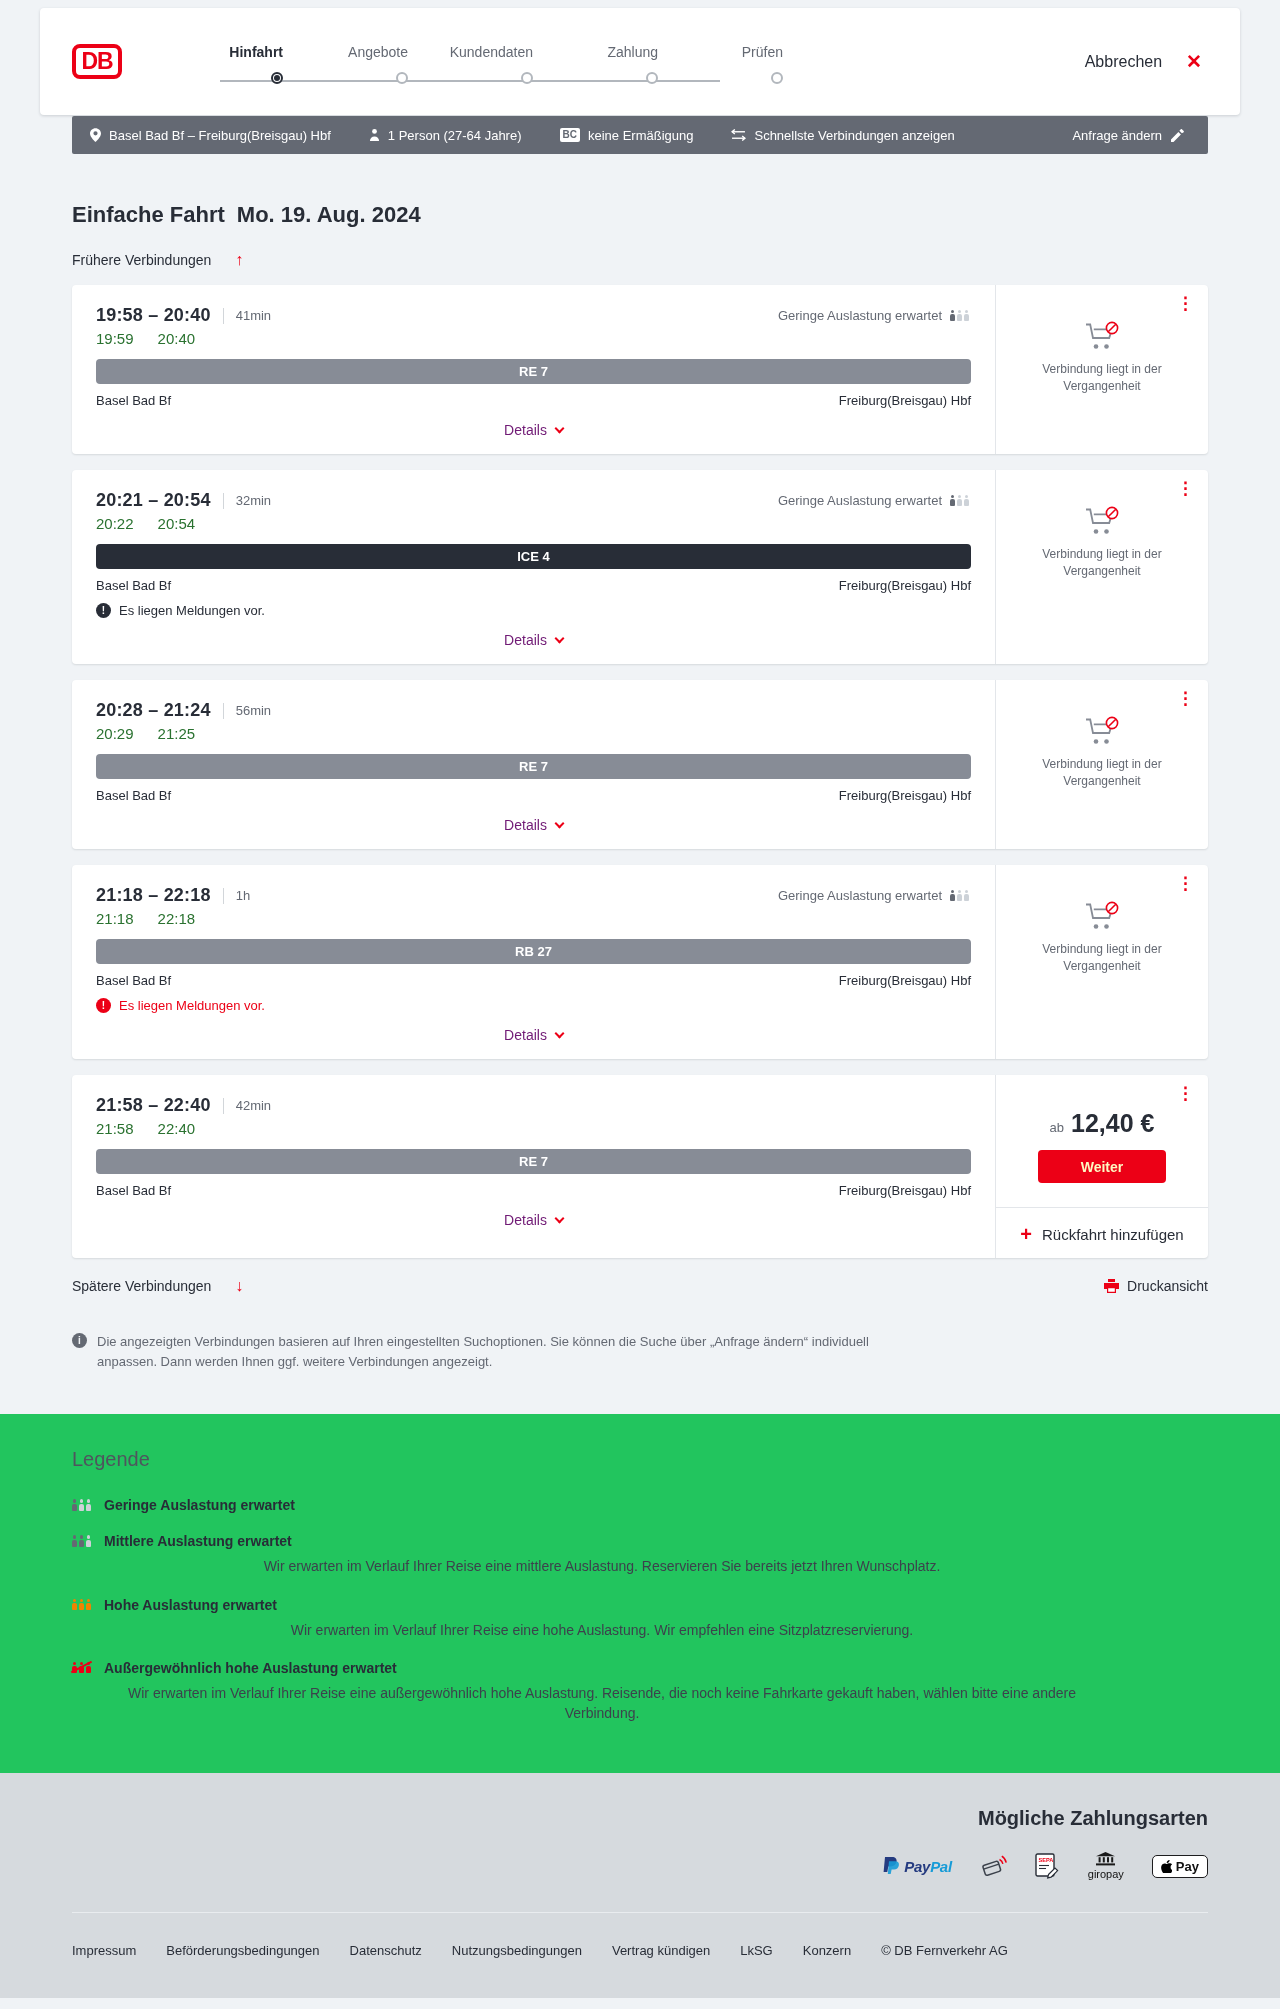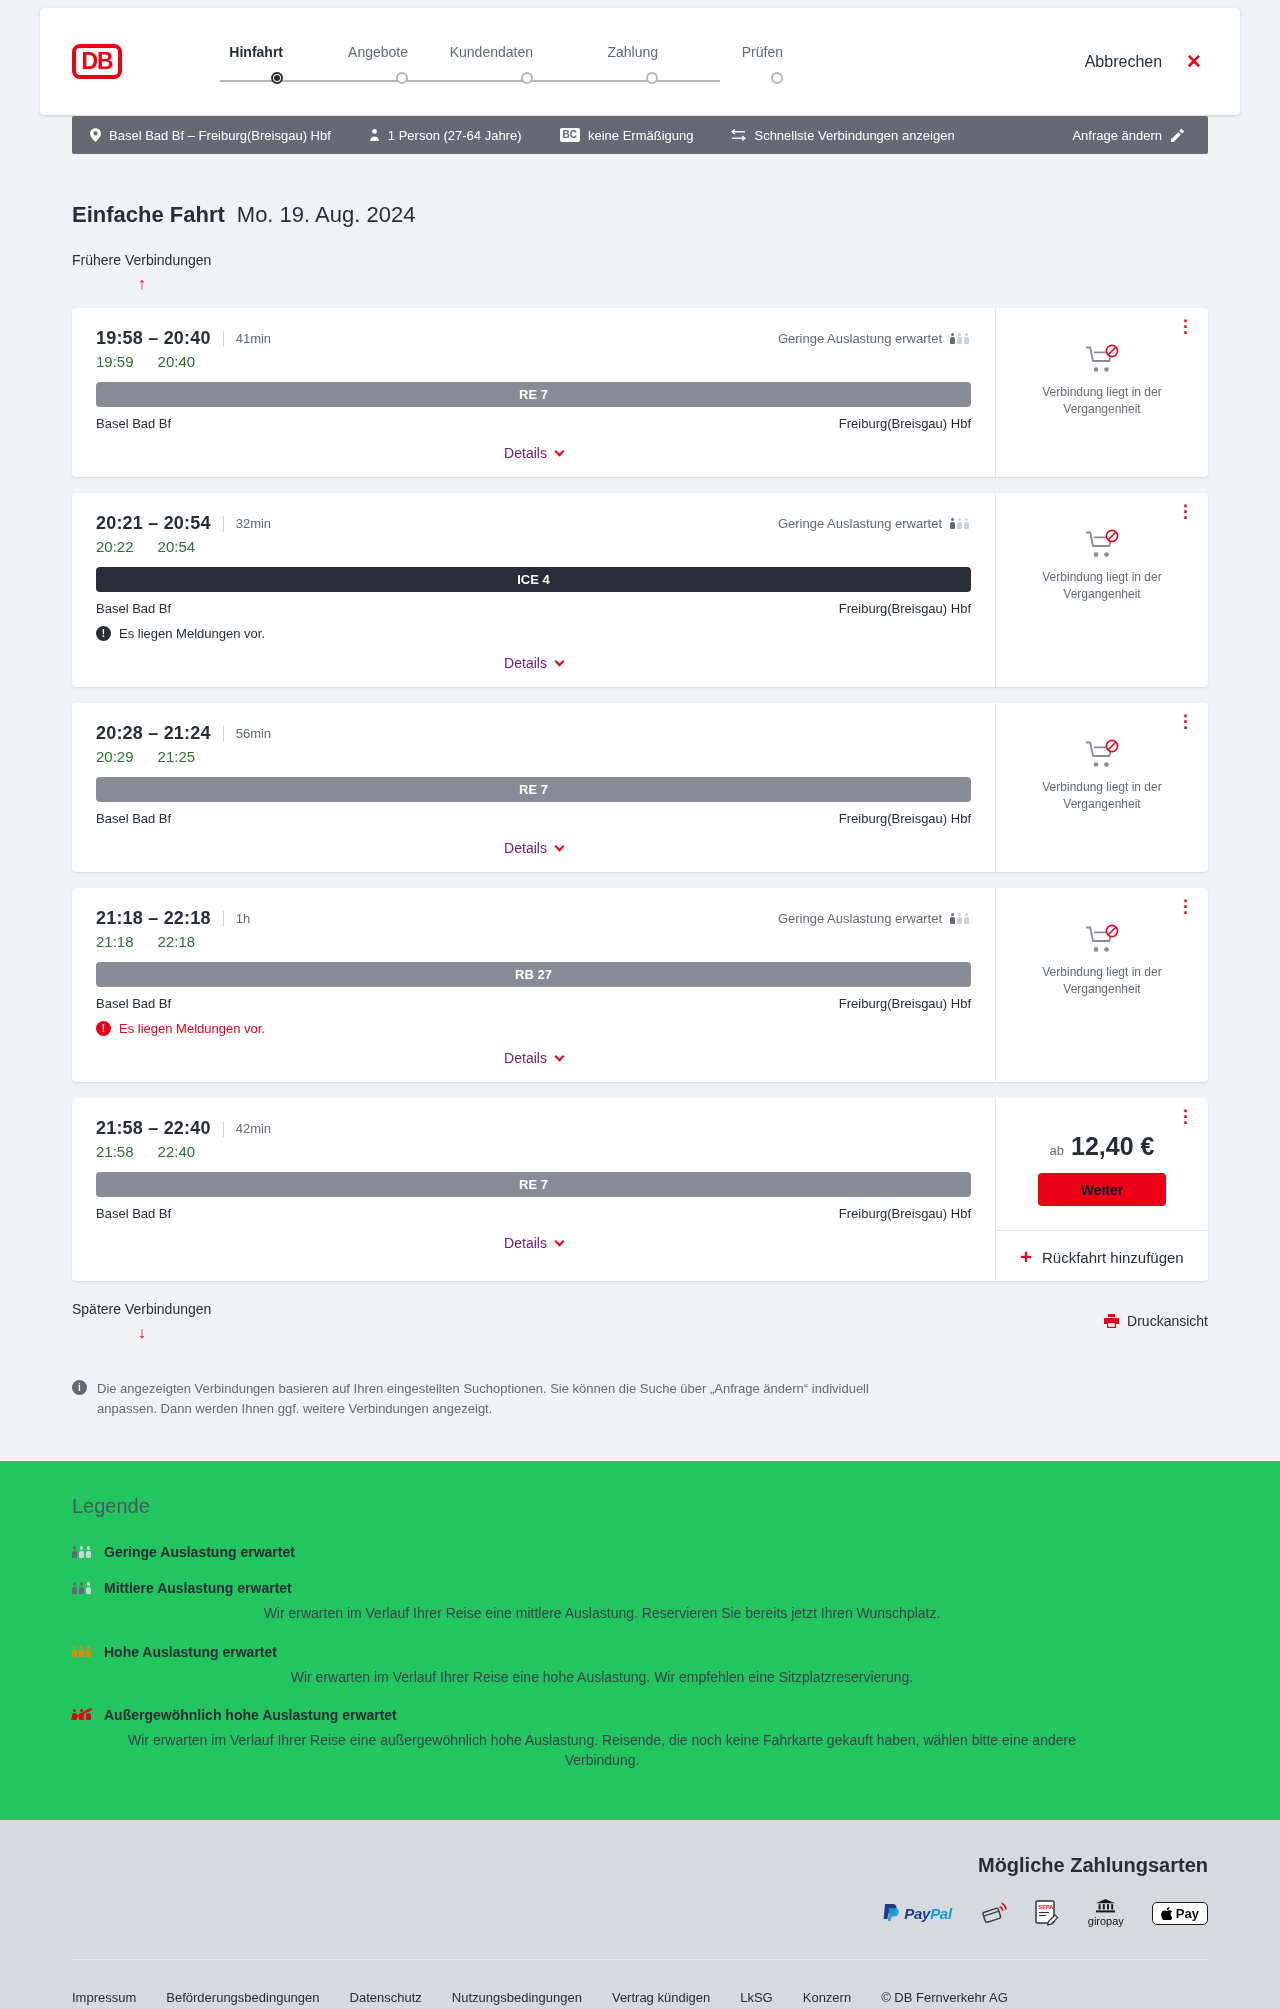--- a/index.html
+++ b/index.html
@@ -54,23 +54,23 @@
   .qb-item{ display:flex; align-items:center; gap:8px; white-space:nowrap; }
   .qb-item + .qb-item{ margin-left:38px; }
   .bc-badge{ background:#fff; color:#646973; font-size:10px; font-weight:bold;
     border-radius:2px; padding:1px 3px; line-height:1.2; }
   .qb-edit{ margin-left:auto; display:flex; align-items:center; gap:9px;
     background:none; border:0; color:#fff; font-size:13px; cursor:pointer; }
 
   
   .page-title{ margin:48px 0 0; display:flex; align-items:baseline; gap:12px; }
   .page-title .t{ font-size:22px; font-weight:bold; }
-  .page-title .d{ font-size:22px; font-weight:normal; }
-  .dir-link{ margin-top:24px; display:inline-flex; align-items:center; gap:8px;
-    background:none; border:0; font-size:14px; color:#282d37; cursor:pointer; padding:0;flex-direction:column; }
+  .page-title .d{ font-size:22px; font-weight:bold; }
+  .dir-link{ margin-top:24px; display:inline-flex; align-items:center; gap:24px;
+    background:none; border:0; font-size:14px; color:#282d37; cursor:pointer; padding:0; }
   .red-arrow{ color:#ec0016; font-size:16px; font-weight:bold; line-height:1; }
 
   
   .card{ display:flex; background:#fff; border-radius:4px; margin-top:16px;
     box-shadow:0 1px 2px rgba(40,45,55,.13); }
   .card-main{ flex:1; padding:20px 24px 12px; min-width:0; }
   .row1{ display:flex; align-items:center; }
   .times{ font-size:18px; font-weight:bold; letter-spacing:.2px; }
   .vsep{ width:1px; height:16px; background:#d2d6da; margin:0 12px; }
   .duration{ font-size:13px; color:#646973; }
@@ -96,21 +96,21 @@
     display:flex; flex-direction:column; align-items:center; }
   .kebab{ position:absolute; top:8px; right:10px; color:#ec0016; font-size:17px;
     font-weight:bold; background:none; border:0; cursor:pointer; line-height:1; padding:2px 4px;}
   .past{ display:flex; flex-direction:column; align-items:center; margin-top:36px; }
   .past p{ margin:10px 0 0; font-size:12px; color:#646973; text-align:center;
     width:150px; line-height:1.4; }
   .offer{ display:flex; flex-direction:column; align-items:center; width:100%; }
   .price-row{ margin-top:34px; display:flex; align-items:baseline; gap:7px; }
   .ab{ font-size:13px; color:#646973; }
   .price{ font-size:25px; font-weight:bold; }
-  .weiter{ margin-top:12px; width:128px; height:33px; background:#ec0016; color:#0f172a;
+  .weiter{ margin-top:12px; width:128px; height:33px; background:#ec0016; color:#fef9c3;
     border:0; border-radius:4px; font-size:14px; font-weight:bold; cursor:pointer; }
   .panel-divider{ margin-top:24px; width:100%; height:1px; background:#e3e6ea; }
   .add-return{ display:flex; align-items:center; gap:10px; background:none; border:0;
     font-size:15px; color:#282d37; padding:16px 0 14px; cursor:pointer; }
   .plus{ color:#ec0016; font-size:20px; font-weight:bold; line-height:1; }
 
   .later-row{ margin-top:20px; display:flex; justify-content:space-between; align-items:center; }
   .print{ display:flex; align-items:center; gap:8px; background:none; border:0;
     font-size:14px; color:#282d37; cursor:pointer; padding:0; }
 

